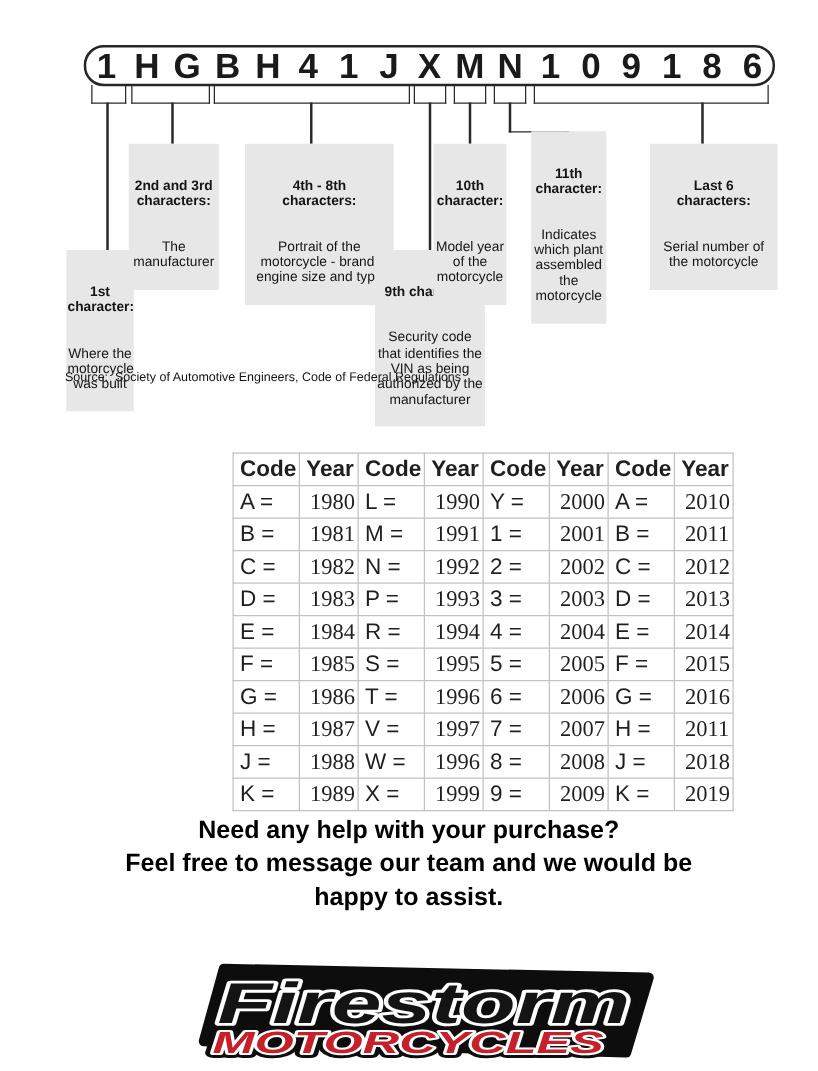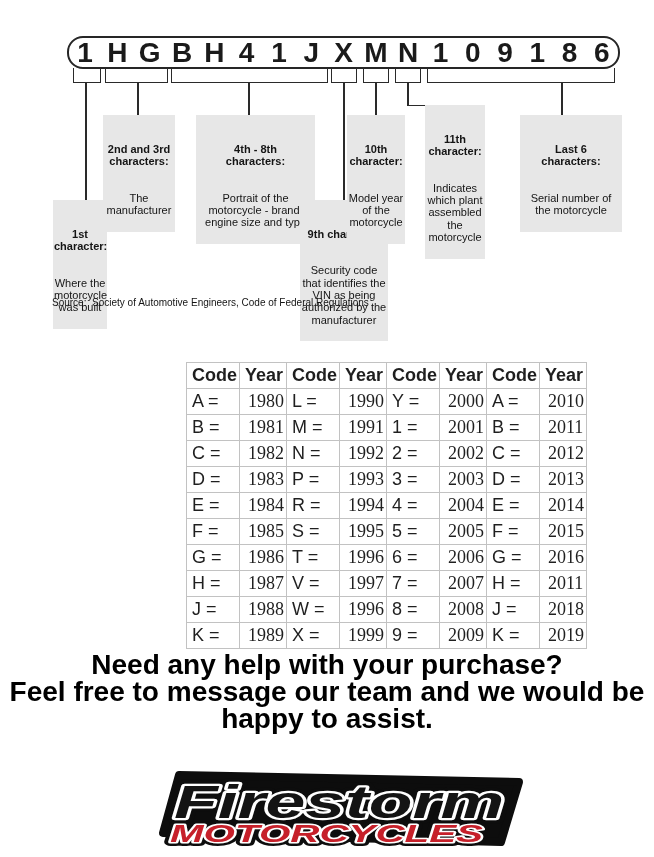--- a/index.html
+++ b/index.html
@@ -70,21 +70,21 @@
     padding:2px 2px 2px 5px; vertical-align:middle;
     overflow:hidden; white-space:nowrap;
   }
   .year-table th { font-weight:bold; height:17px; }
   .year-table td { height:19px; }
   .year-table td.year-cell { padding-left:8px;font-family:Liberation Serif, serif; }
   col.cw-code{width:34px} col.cw-year{width:38px}
   
   .help {
     position:absolute; left:0; top:651px; width:654px;
-    text-align:center; font-weight:bold; font-size:28px; line-height:27px;
+    text-align:center; font-weight:bold; font-size:20px; line-height:27px;
     color:#000; white-space:pre-line;
   }
   
   .logo-svg { position:absolute; left:150px; top:760px; }
   .logo-text { font-family:"Liberation Sans", sans-serif; font-style:italic; font-weight:bold; }
 </style>
 </head>
 <body>
 
 <div class="vin-box">

